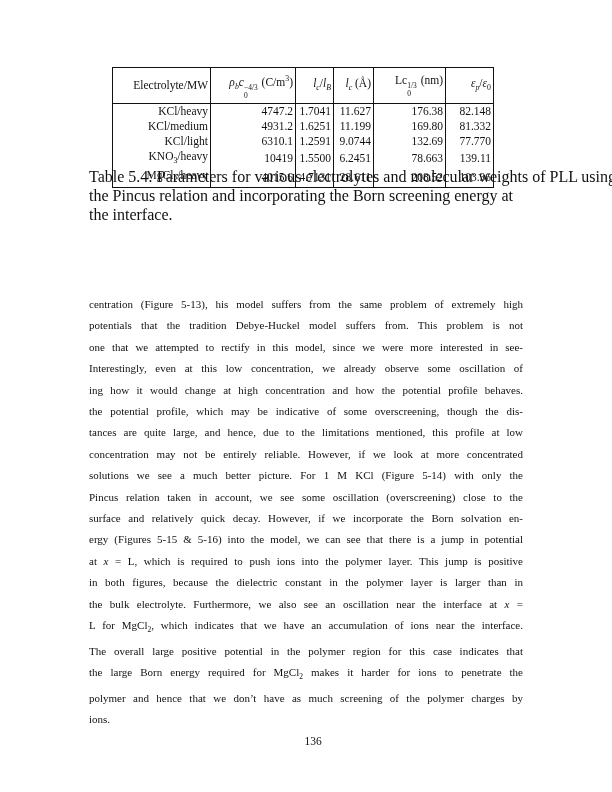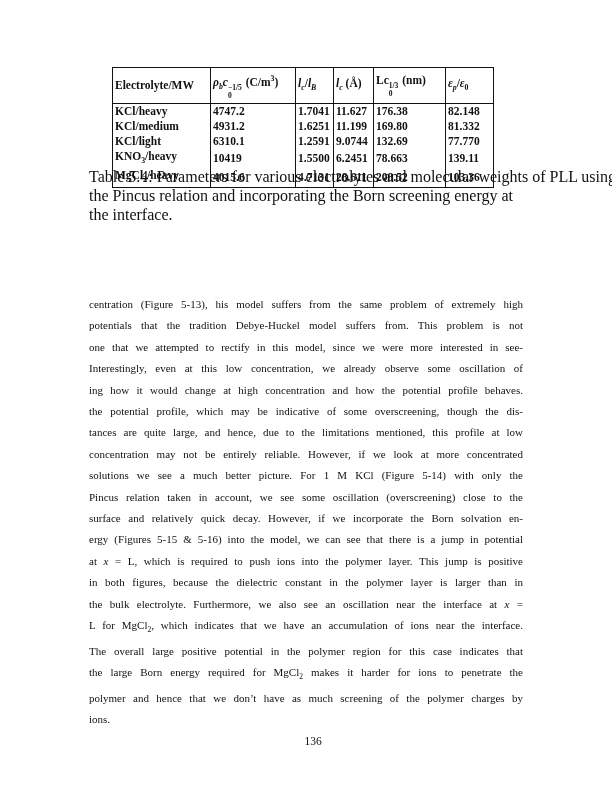--- a/index.html
+++ b/index.html
@@ -12,22 +12,22 @@
   
   .tablewrap { position:absolute; top:67px; left:112px; }
   table.datatable {
     border-collapse:collapse; table-layout:fixed; width:381px;
     font-size:11.5px; border:1px solid #111;
   }
   .datatable col.c1{width:98px}.datatable col.c2{width:85px}
   .datatable col.c3{width:38px}.datatable col.c4{width:40px}
   .datatable col.c5{width:72px}.datatable col.c6{width:48px}
   .datatable th, .datatable td {
-    border-left:1px solid #111; padding:0 2px; text-align:left;
-    font-weight:bold; line-height:15px; overflow:hidden; white-space:nowrap;
+    border-left:1px solid #111; padding:0 2px; text-align:right;
+    font-weight:normal; line-height:15px; overflow:hidden; white-space:nowrap;
   }
   .datatable th:first-child, .datatable td:first-child { border-left:none; }
   .datatable thead th { border-bottom:1px solid #111; padding-top:3px; padding-bottom:3px; }
   sub { font-size:0.68em; }
   sup { font-size:0.68em; }
   .ss { display:inline-flex; flex-direction:column; align-items:flex-start;
         vertical-align:-4px; line-height:1; font-size:7.5px; margin:0 1px 0 0; }
   .ss span { display:block; height:8px; }
   
   .caption { position:absolute; top:167px; left:89px; width:434px;
@@ -53,21 +53,21 @@
           <col class="c2">
           <col class="c3">
           <col class="c4">
           <col class="c5">
           <col class="c6">
       </colgroup>
       <thead>
         <tr>
           <th>Electrolyte/MW</th>
           <th><i>ρ</i><sub><i>b</i></sub><i>c</i><span class="ss">
-                <span>−1/5</span>
+                <span>−4/3</span>
                 <span>0</span>
               </span> (C/m<sup>3</sup>)</th>
           <th><i>l</i><sub><i>c</i></sub>/<i>l</i><sub><i>B</i></sub></th>
           <th><i>l</i><sub><i>c</i></sub> (Å)</th>
           <th>Lc<span class="ss">
                 <span>1/3</span>
                 <span>0</span>
               </span> (nm)</th>
           <th><i>ε</i><sub><i>p</i></sub>/<i>ε</i><sub>0</sub></th>
         </tr>

